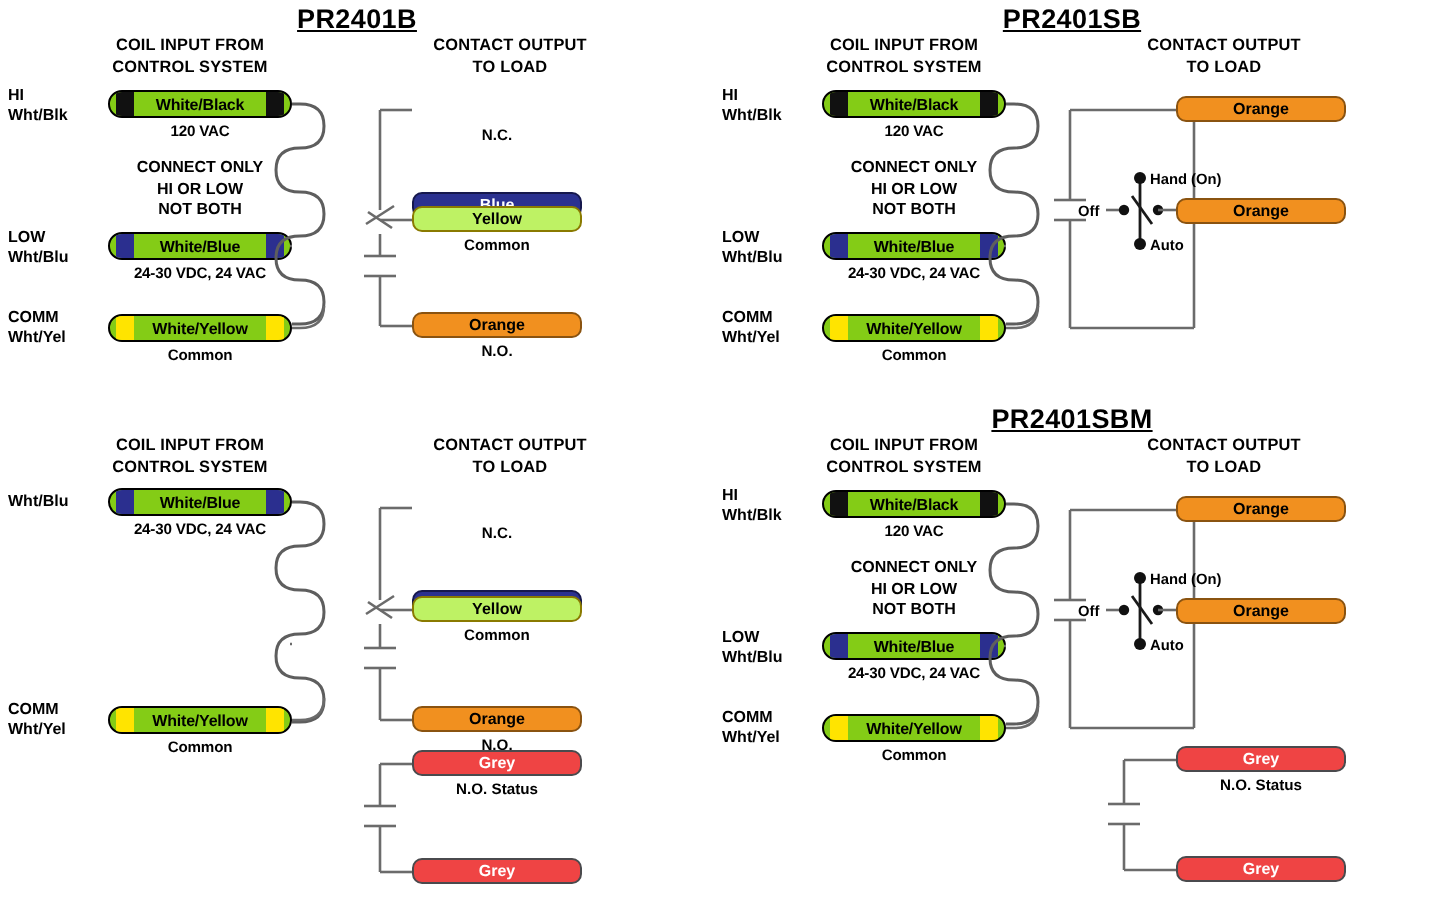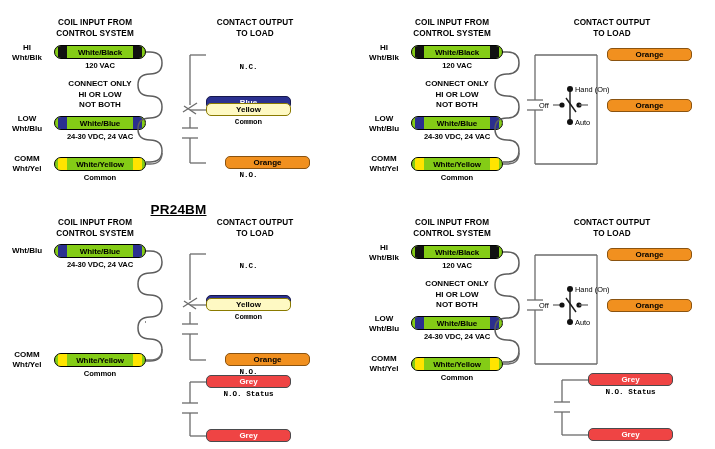--- a/index.html
+++ b/index.html
@@ -56,21 +56,21 @@
     position:absolute;left:0;right:0;top:0;bottom:0;
     display:flex;align-items:center;justify-content:center;
     font-size:8px;font-weight:bold;
     letter-spacing:-.1px;
   }
   .bk{background:#111;} .bl{background:#2b2f8f;} .yl{background:#ffe400;}
 
   .wire-lead{ 
     position:absolute;
     font-size:8px;font-weight:bold;
-    text-align:center;
+    text-align:left;
     line-height:9.5px;
     white-space:pre-line;
     width:46px;
   }
   .wire-sub{ 
     position:absolute;
     font-size:7.6px;font-weight:bold;
     text-align:center;width:110px;
     letter-spacing:-.1px;
   }
@@ -86,44 +86,45 @@
   .load{
     position:absolute;
     height:13px;width:85px;
     border:1.3px solid #1a1a1a;
     border-radius:5px;
     box-sizing:border-box;
     display:flex;align-items:center;justify-content:center;
     font-size:8px;font-weight:bold;
   }
   .load.blue {background:#2b3190;color:#fff;border-color:#16184d;margin-top:48px;}
-  .load.yellow{background:#fef9c3;color:#000;border-color:#8a7a00;}
-  .load.orange{background:#f1901f;color:#000;border-color:#8a5310;margin-left:19px;}
+  .load.yellow{background:#bef264;color:#000;border-color:#8a7a00;}
+  .load.orange{background:#f1901f;color:#000;border-color:#8a5310;}
   .load.grey  {background:#ef4444;color:#fff;border-color:#4a4a4d;}
   .load-cap{
     position:absolute;
     font-size:7.6px;font-weight:bold;
-    text-align:center;width:85px;font-family:Liberation Mono, monospace;
+    text-align:center;width:85px;
   }
 
   .sw-label{
     position:absolute;
-    font-size:7.4px;font-weight:normal;
+    font-size:7.4px;font-weight:bold;
     white-space:nowrap;
   }
   svg.wirelayer{position:absolute;left:0;top:0;overflow:visible;}
   .ln{stroke:#6b6b6b;stroke-width:1.3;fill:none;}
   .lnk{stroke:#1a1a1a;stroke-width:1.4;fill:none;}
   .coil{stroke:#5e5e5e;stroke-width:1.5;fill:none;}
   .dot{fill:#111;}
 </style>
 </head>
 <body>
 
 <div class="panel" id="panel-pr2401b">
+  <div class="diagram-title">PR2401B</div>
   <div class="col-header hdr-in">COIL INPUT FROM
 CONTROL SYSTEM</div>
   <div class="col-header hdr-out">CONTACT OUTPUT
 TO LOAD</div>
 
   <div class="wire-lead" style="left:4px; top:43px;">HI
 Wht/Blk</div>
   <div class="wire" style="left:54px; top:45px;">
     <div class="band bk l"></div>
     <div class="band bk r"></div>
@@ -175,20 +176,21 @@
 
   <div class="load blue" style="left:206px;top:48px;">Blue</div>
   <div class="load-cap" style="left:206px;top:63px;">N.C.</div>
   <div class="load yellow" style="left:206px;top:103px;">Yellow</div>
   <div class="load-cap" style="left:206px;top:118px;">Common</div>
   <div class="load orange" style="left:206px;top:156px;">Orange</div>
   <div class="load-cap" style="left:206px;top:171px;">N.O.</div>
 </div>
 
 <div class="panel" id="panel-pr2401sb">
+  <div class="diagram-title">PR2401SB</div>
   <div class="col-header hdr-in">COIL INPUT FROM
 CONTROL SYSTEM</div>
   <div class="col-header hdr-out">CONTACT OUTPUT
 TO LOAD</div>
 
   <div class="wire-lead" style="left:4px; top:43px;">HI
 Wht/Blk</div>
   <div class="wire" style="left:54px; top:45px;">
     <div class="band bk l"></div>
     <div class="band bk r"></div>
@@ -245,21 +247,20 @@
 
   <div class="sw-label" style="left:182px;top:101px;">Off</div>
   <div class="sw-label" style="left:218px;top:85px;">Hand (On)</div>
   <div class="sw-label" style="left:218px;top:118px;">Auto</div>
 
   <div class="load orange" style="left:231px;top:48px;">Orange</div>
   <div class="load orange" style="left:231px;top:99px;">Orange</div>
 </div>
 
 <div class="panel" id="panel-pr24bm">
-  <div class="diagram-title">PR24BM</div>
   <div class="col-header hdr-in">COIL INPUT FROM
 CONTROL SYSTEM</div>
   <div class="col-header hdr-out">CONTACT OUTPUT
 TO LOAD</div>
 
   <div class="wire-lead" style="left:4px; top:46px;">Wht/Blu</div>
   <div class="wire" style="left:54px; top:44px;">
     <div class="band bl l"></div>
     <div class="band bl r"></div>
     <div class="wname">White/Blue</div>
@@ -304,20 +305,21 @@
   <div class="load yellow" style="left:206px;top:98px;">Yellow</div>
   <div class="load-cap" style="left:206px;top:113px;">Common</div>
   <div class="load orange" style="left:206px;top:153px;">Orange</div>
   <div class="load-cap" style="left:206px;top:168px;">N.O.</div>
   <div class="load grey" style="left:206px;top:175px;">Grey</div>
   <div class="load-cap" style="left:206px;top:190px;">N.O. Status</div>
   <div class="load grey" style="left:206px;top:229px;">Grey</div>
 </div>
 
 <div class="panel" id="panel-pr2401sbm">
+  <div class="diagram-title">PR2401SBM</div>
   <div class="col-header hdr-in">COIL INPUT FROM
 CONTROL SYSTEM</div>
   <div class="col-header hdr-out">CONTACT OUTPUT
 TO LOAD</div>
 
   <div class="wire-lead" style="left:4px; top:43px;">HI
 Wht/Blk</div>
   <div class="wire" style="left:54px; top:45px;">
     <div class="band bk l"></div>
     <div class="band bk r"></div>

